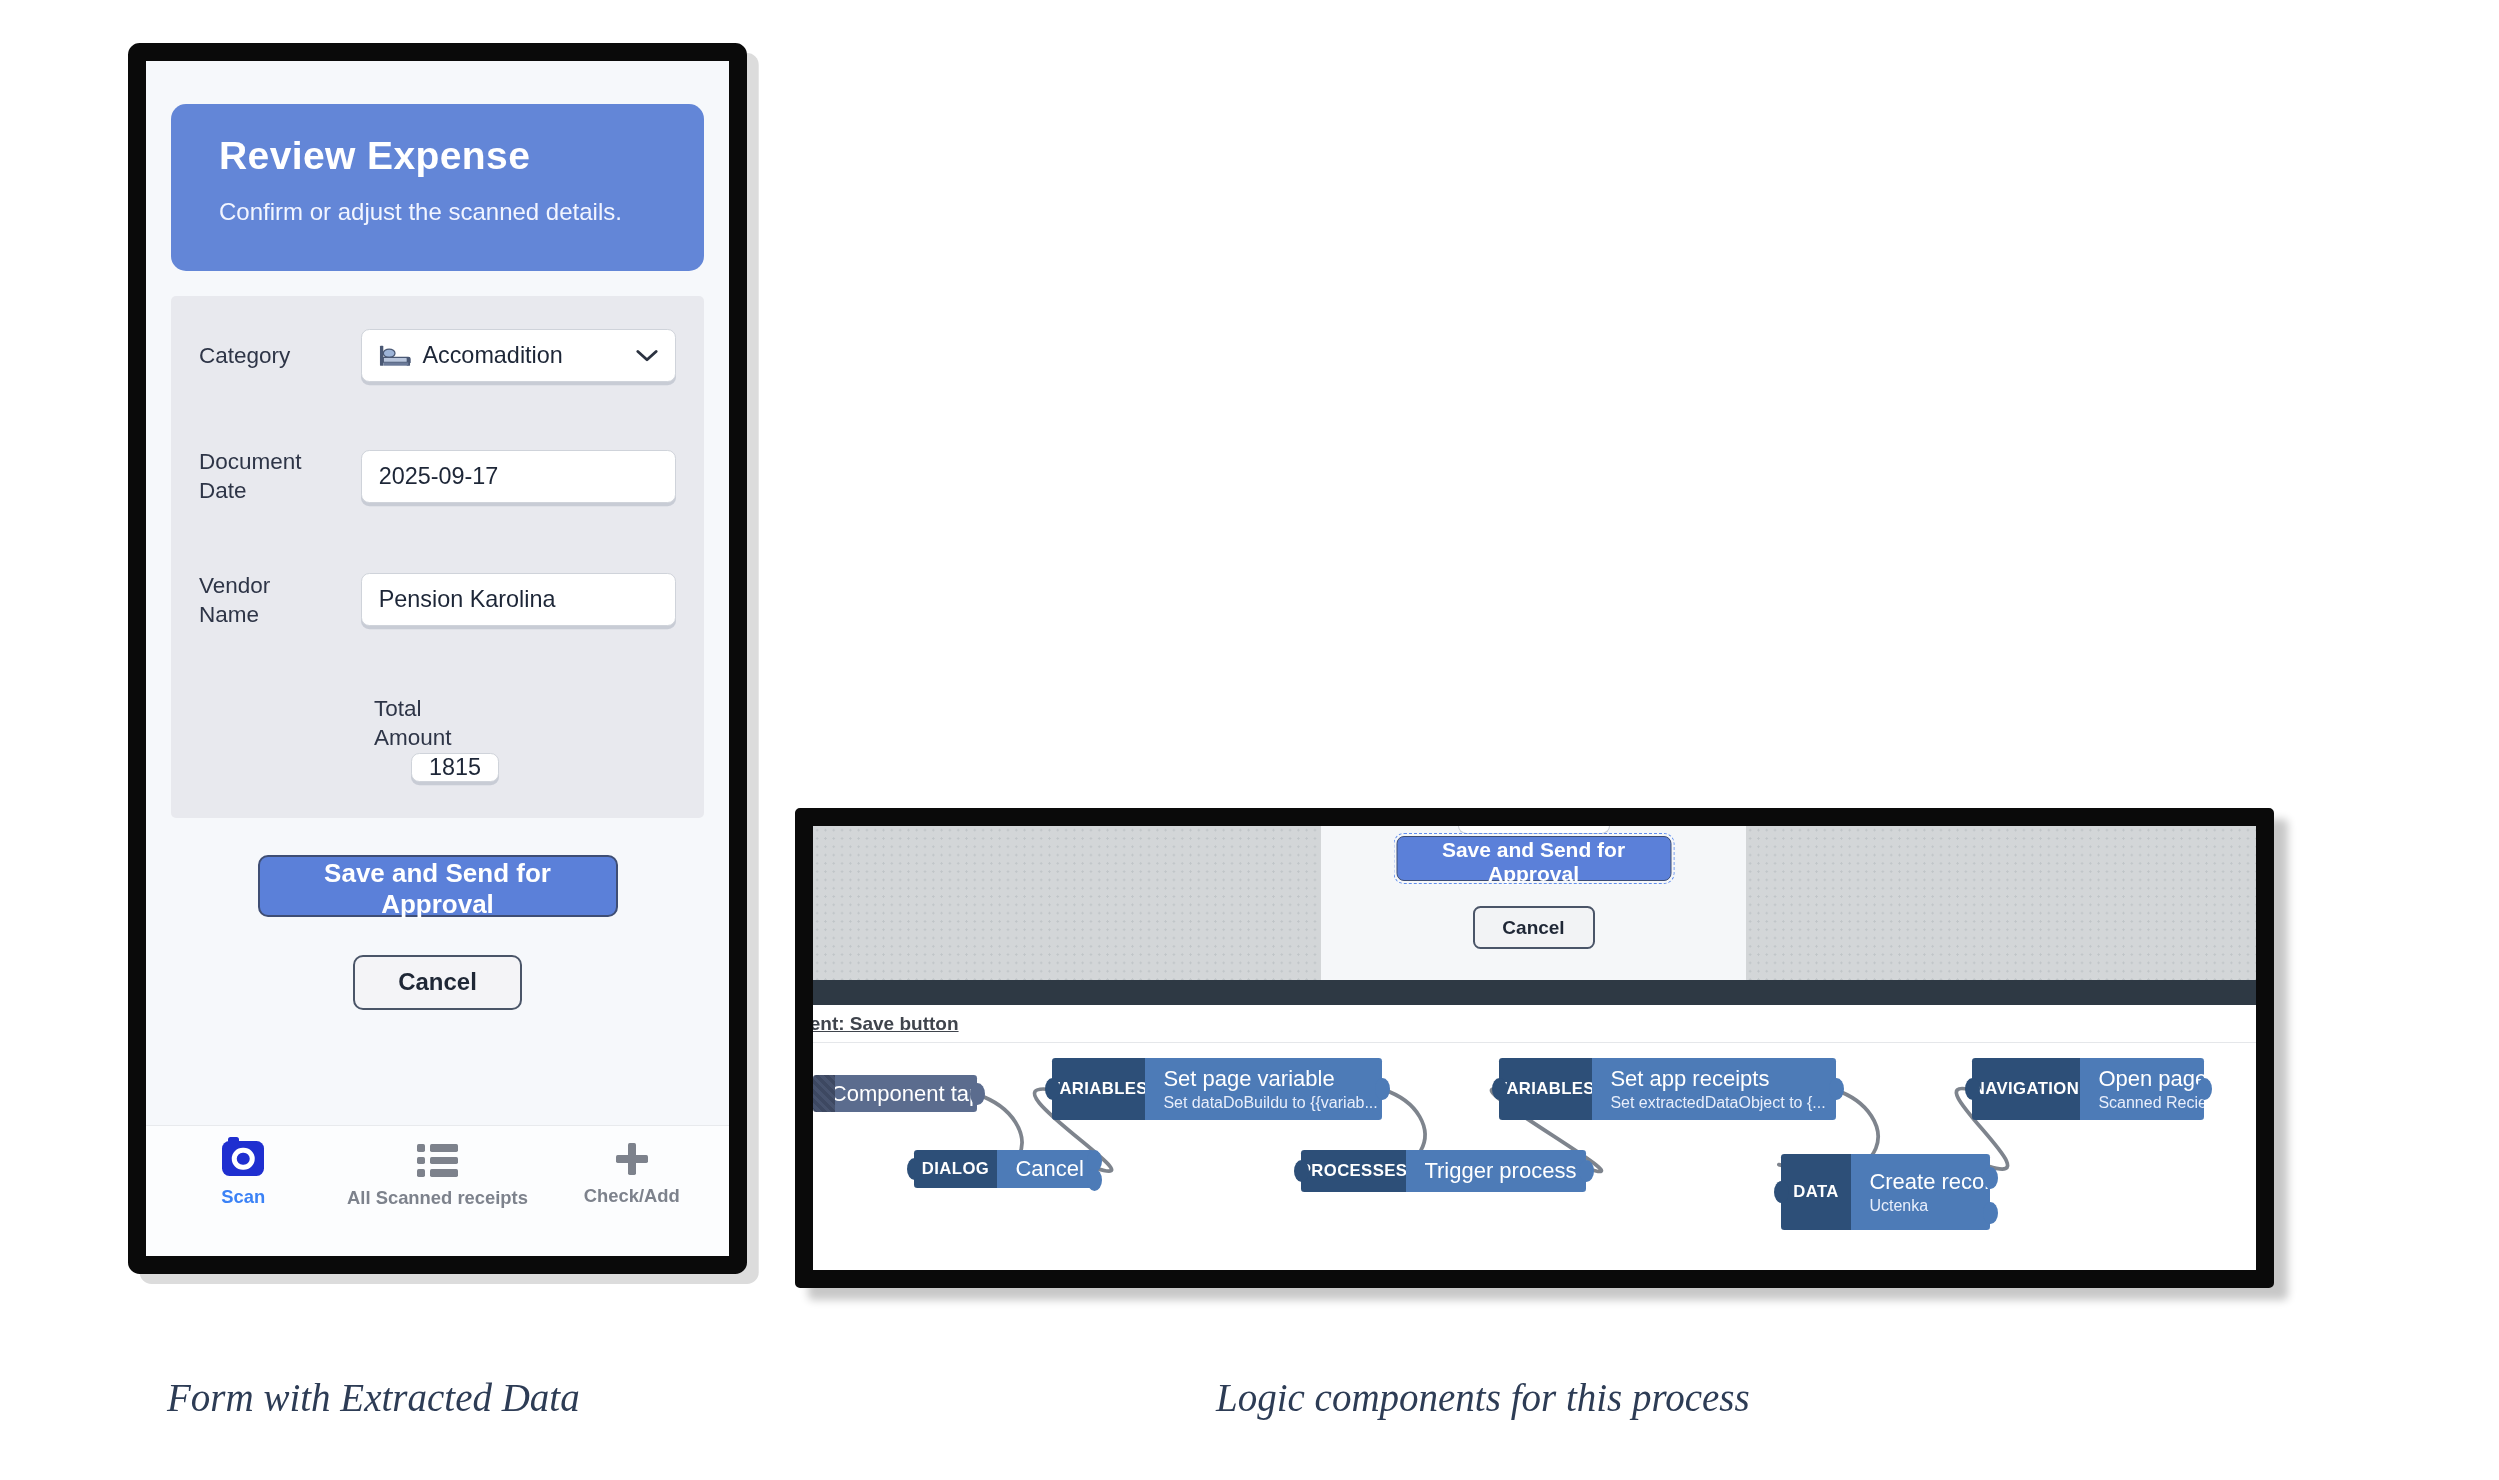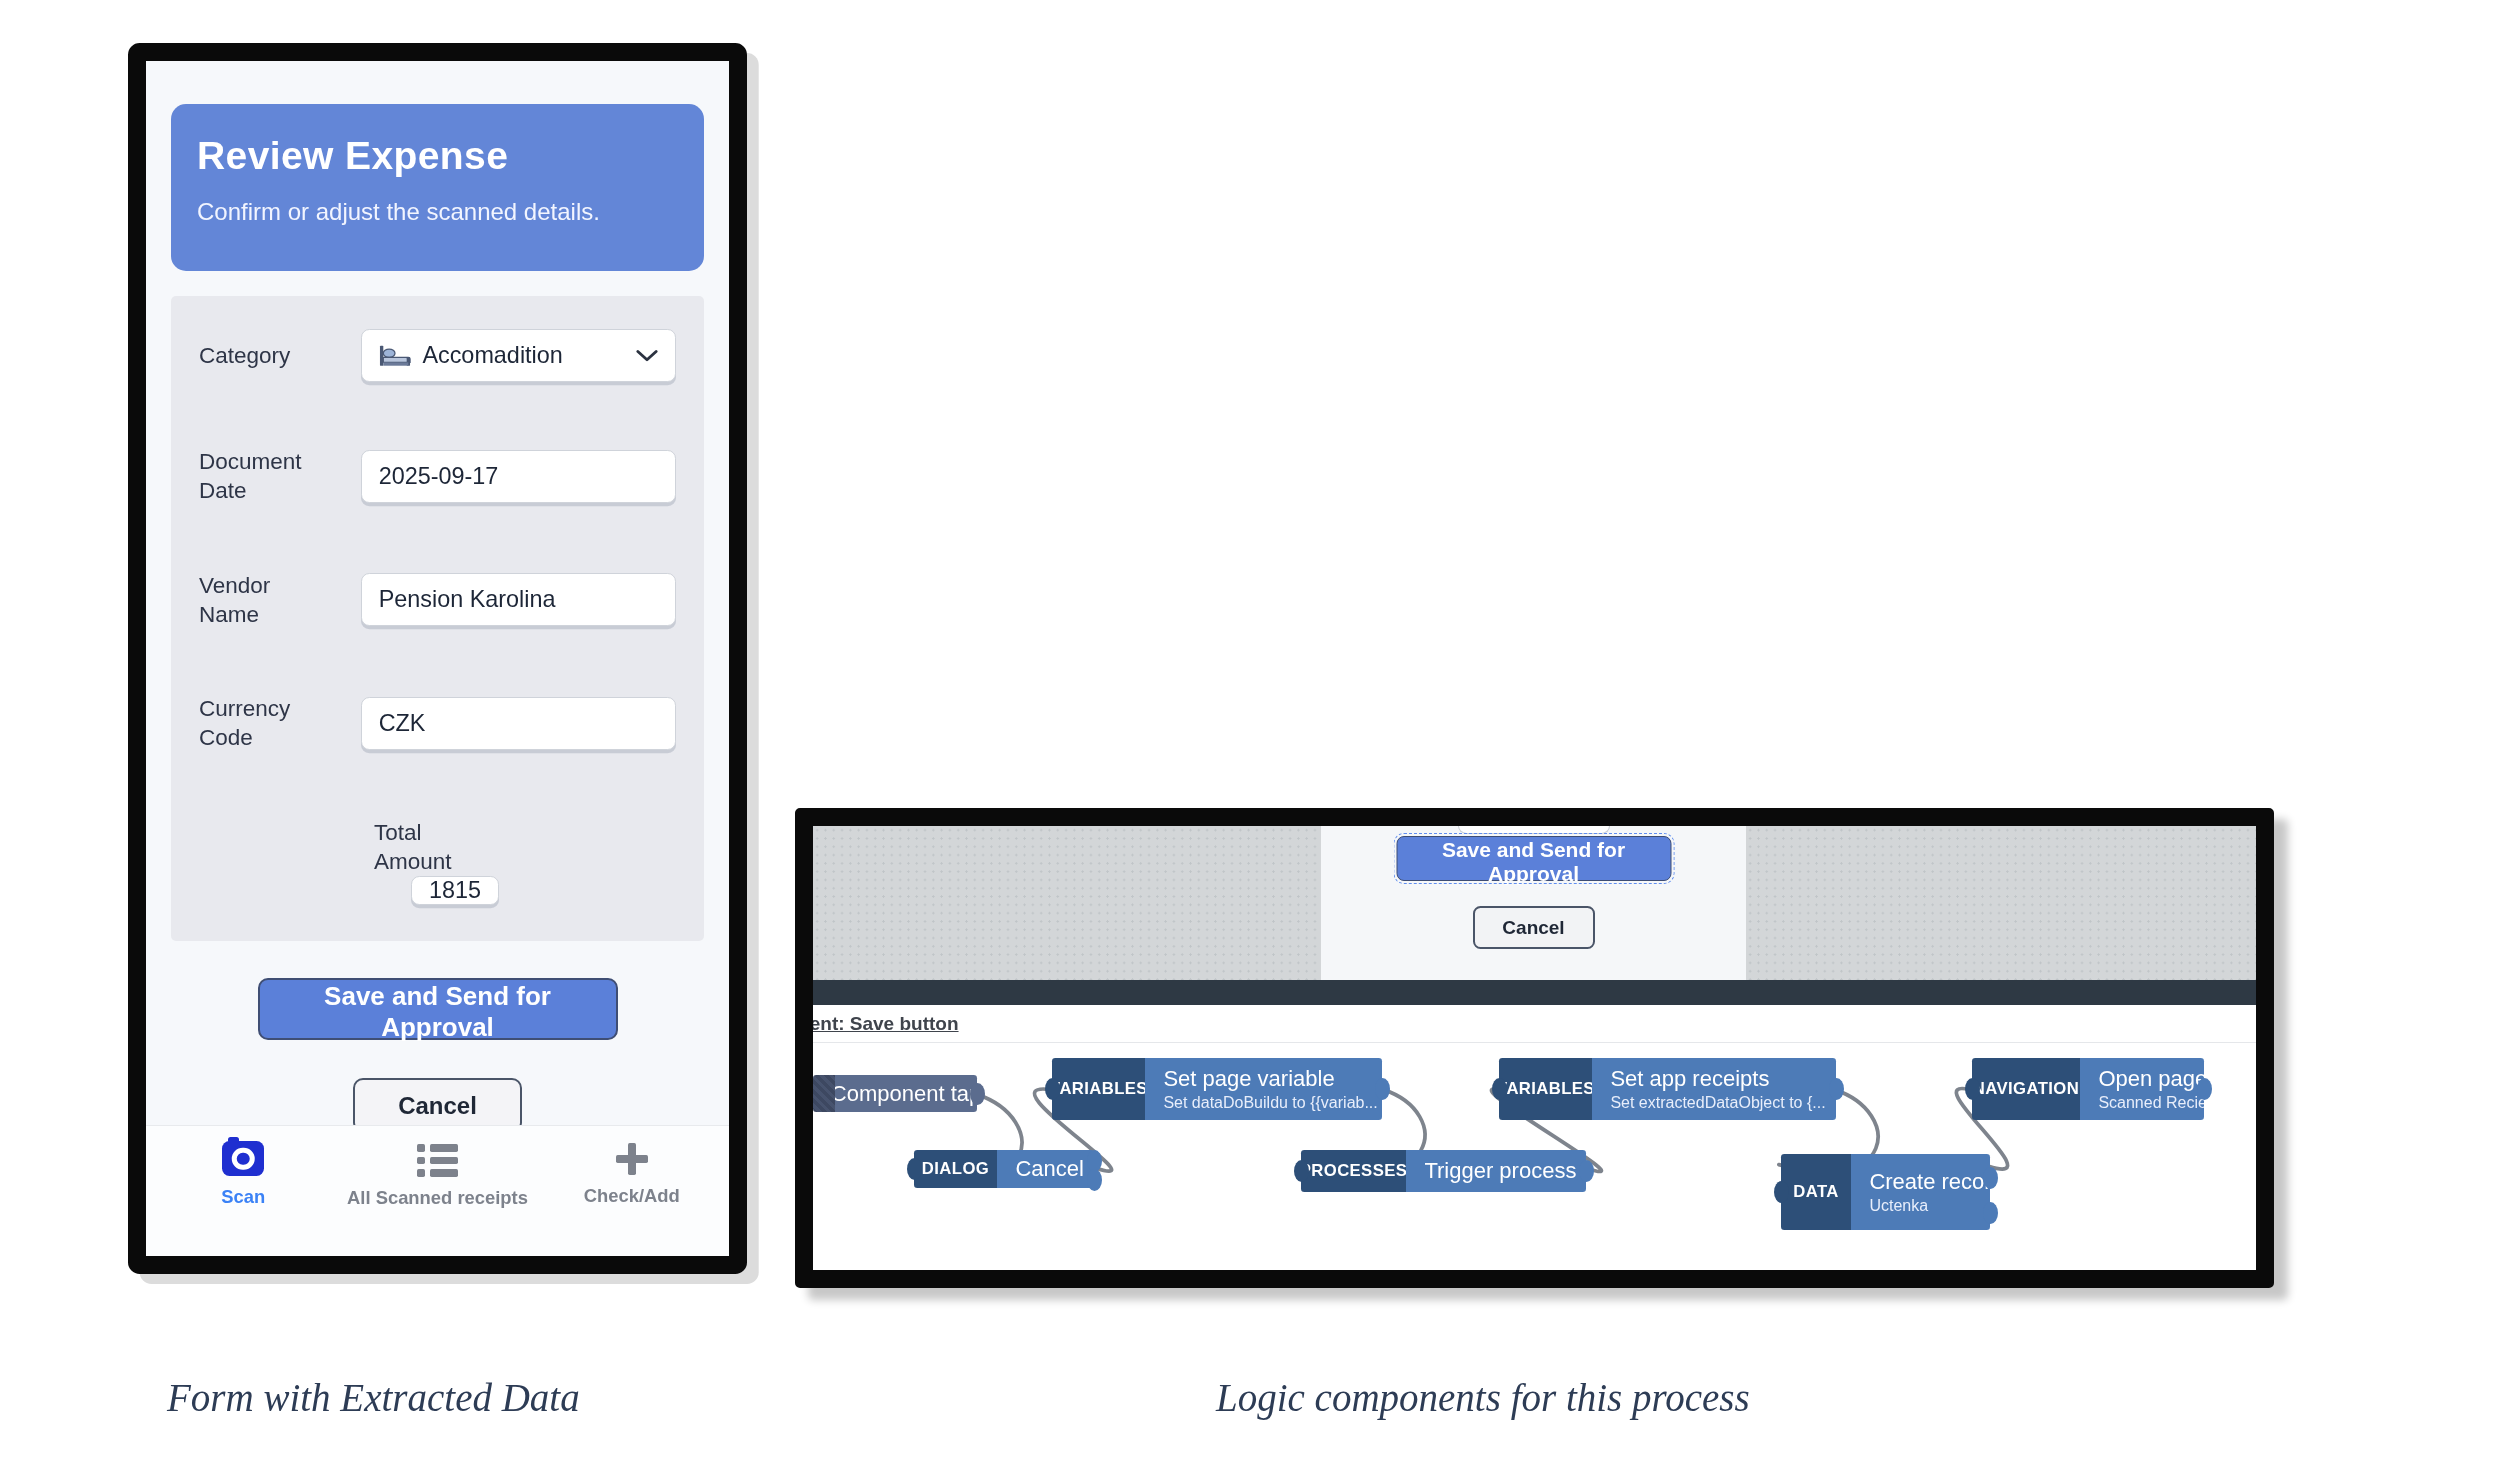--- a/index.html
+++ b/index.html
@@ -5,21 +5,21 @@
   html,body{margin:0;padding:0;background:#ffffff;}
   .stage{position:relative;width:2500px;height:1480px;background:#ffffff;overflow:hidden;
          font-family:"Liberation Sans",sans-serif;}
 
   
   .phone-frame{position:absolute;left:128px;top:43px;width:619px;height:1231px;
     background:#fbfcfe;border:18.4px solid #0a0a0a;border-radius:11.7px;box-sizing:border-box;
     box-shadow:11.7px 10px 0 #dcdcdc;}
   .screen{position:relative;width:100%;height:100%;background:#f6f8fb;overflow:hidden;}
   .hero{margin:43px 25px 0 25px;height:167px;border-radius:15px;background:#6386d7;
-    padding:0 26px;box-sizing:border-box;overflow:hidden;}
+    padding:0 48px;box-sizing:border-box;overflow:hidden;}
   .hero-title{padding-top:30px;font-size:39px;font-weight:bold;color:#ffffff;letter-spacing:0.4px;}
   .hero-sub{margin-top:20px;font-size:24px;color:#f2f5ff;}
   .form-card{margin:25px 25px 0 25px;background:#e8e9ee;border-radius:5px;
     padding:33px 28px 28px 28px;box-sizing:border-box;}
   .f-row{display:flex;align-items:center;margin-bottom:65px;}
   .f-row:last-child{margin-bottom:8.3px;flex-direction:column;}
   .f-label{width:127px;font-size:22.5px;line-height:1.3;color:#2e3547;}
   .f-input{flex:1;margin-left:35px;height:53px;background:#ffffff;border:1.7px solid #cfd3da;
     border-radius:8.3px;box-shadow:0 3.3px 0 rgba(120,130,150,.28);display:flex;align-items:center;
     padding:0 16.7px;font-size:23.4px;color:#1d2637;box-sizing:border-box;}
@@ -140,26 +140,20 @@
           </div>
         </div>
 
         <div class="f-row">
           <div class="f-label">Vendor Name</div>
           <div class="f-input">
             <span class="val">Pension Karolina</span>
           </div>
         </div>
 
-        <div class="f-row">
-          <div class="f-label">Currency Code</div>
-          <div class="f-input">
-            <span class="val">CZK</span>
-          </div>
-        </div>
 
         <div class="f-row">
           <div class="f-label">Total Amount</div>
           <div class="f-input">
             <span class="val">1815</span>
           </div>
         </div>
 
       </div>
 

